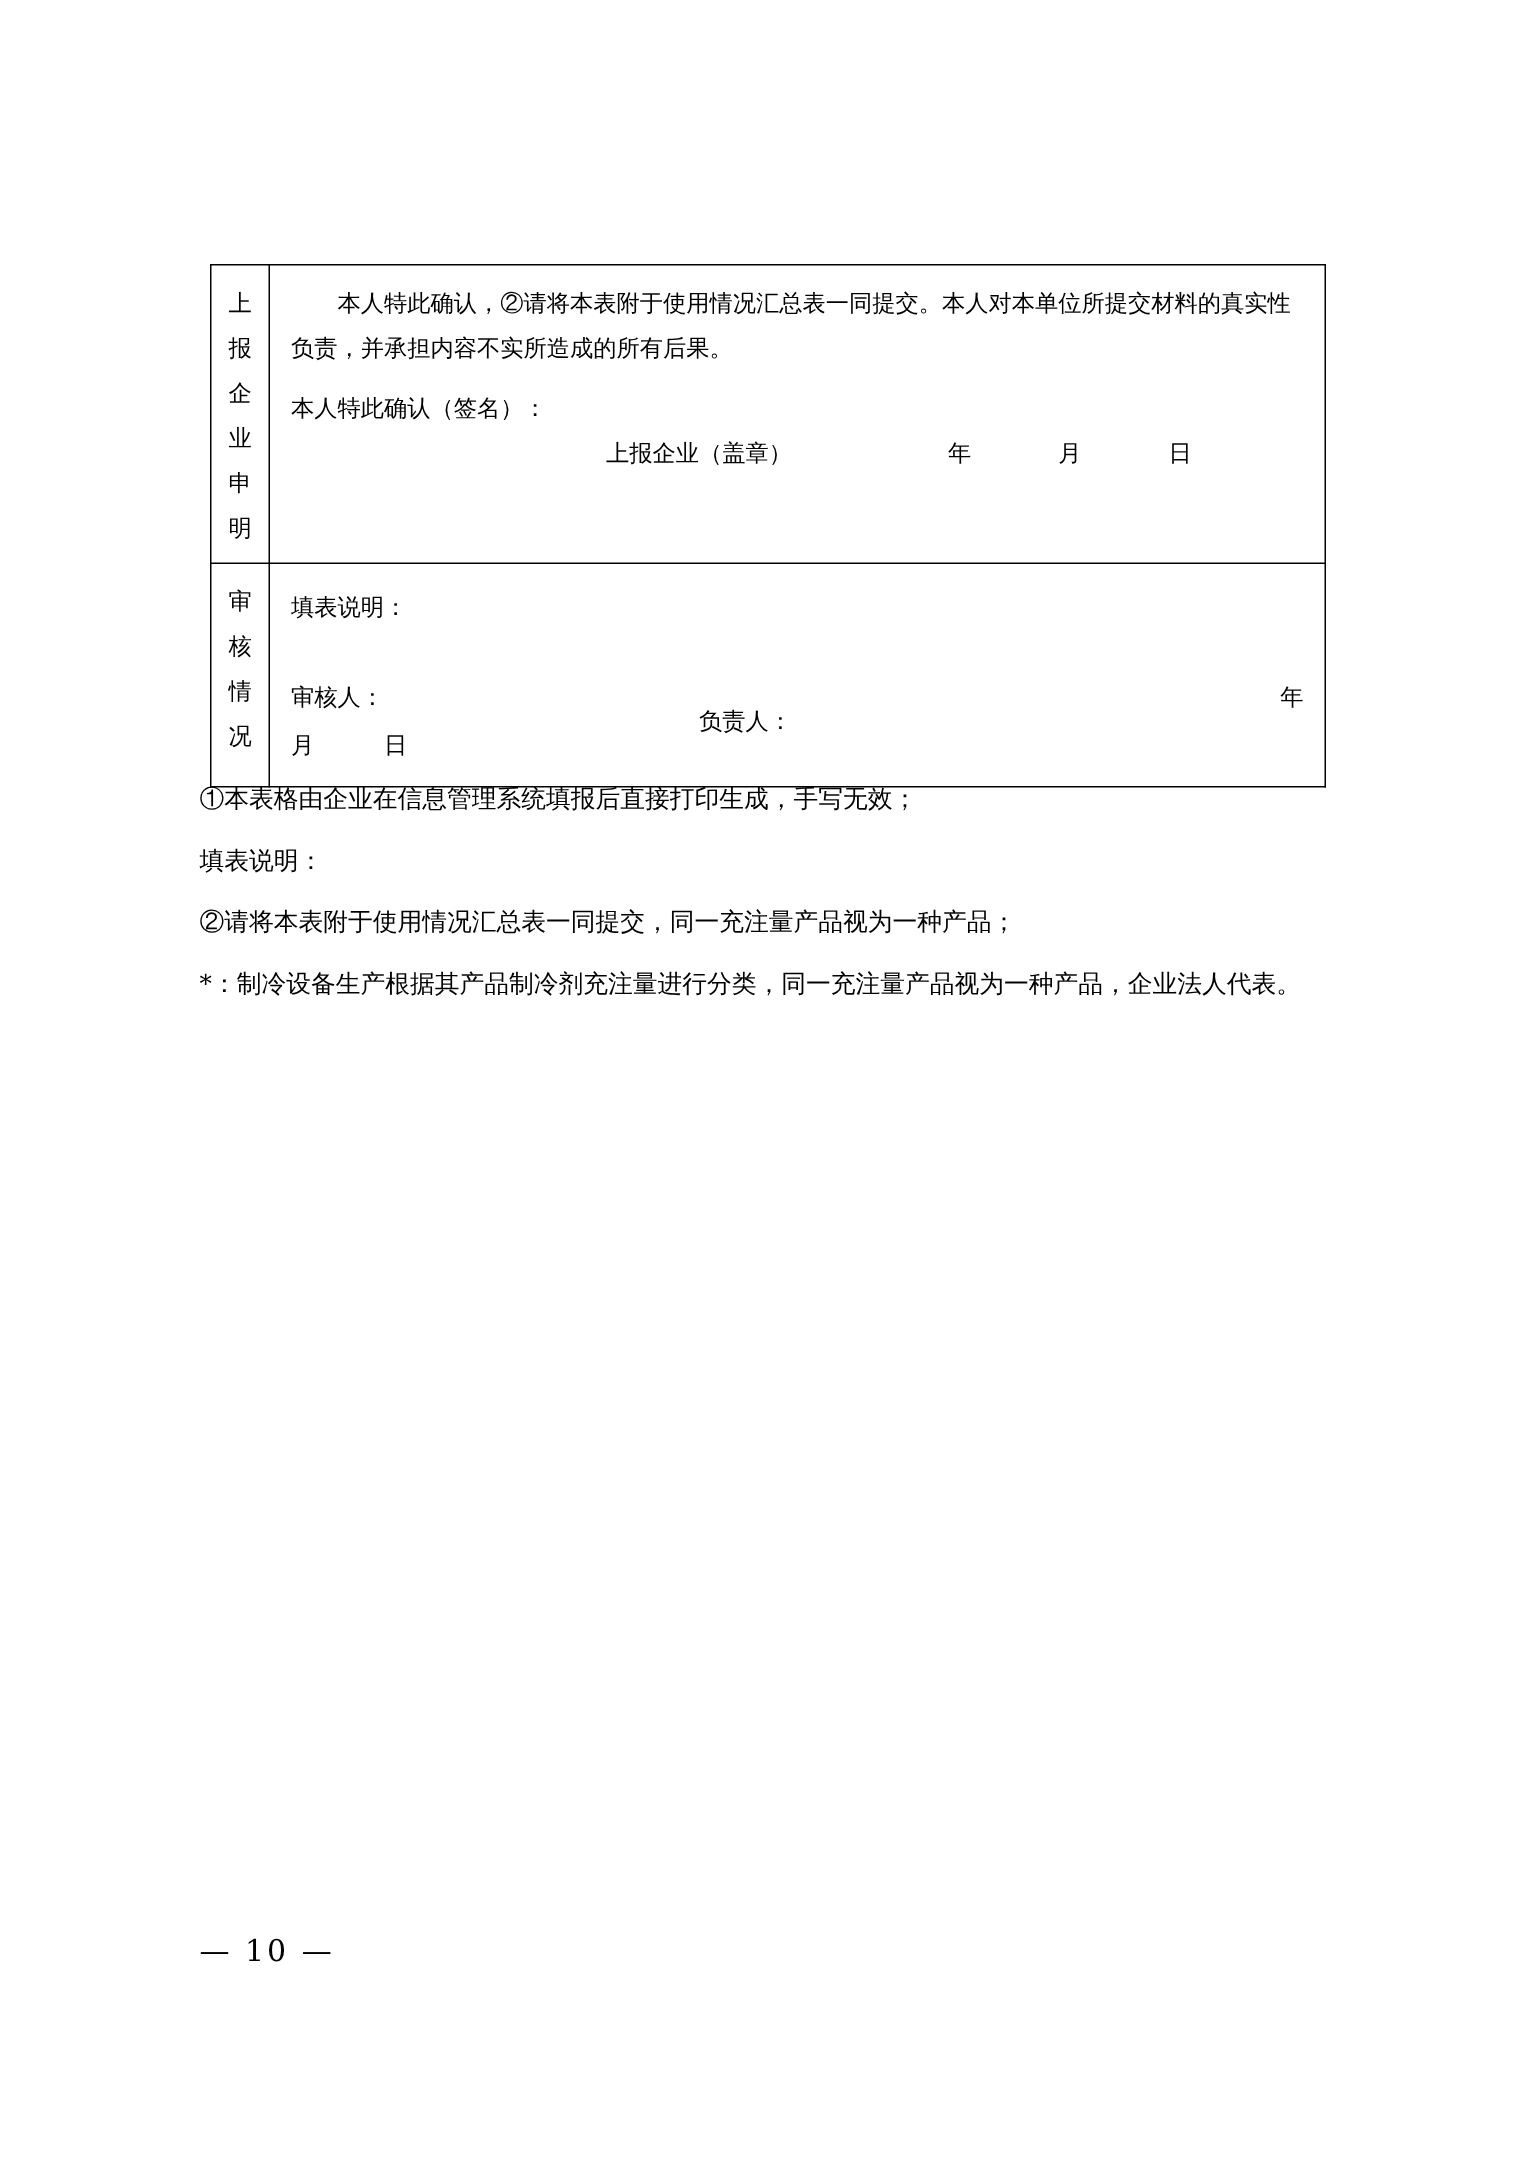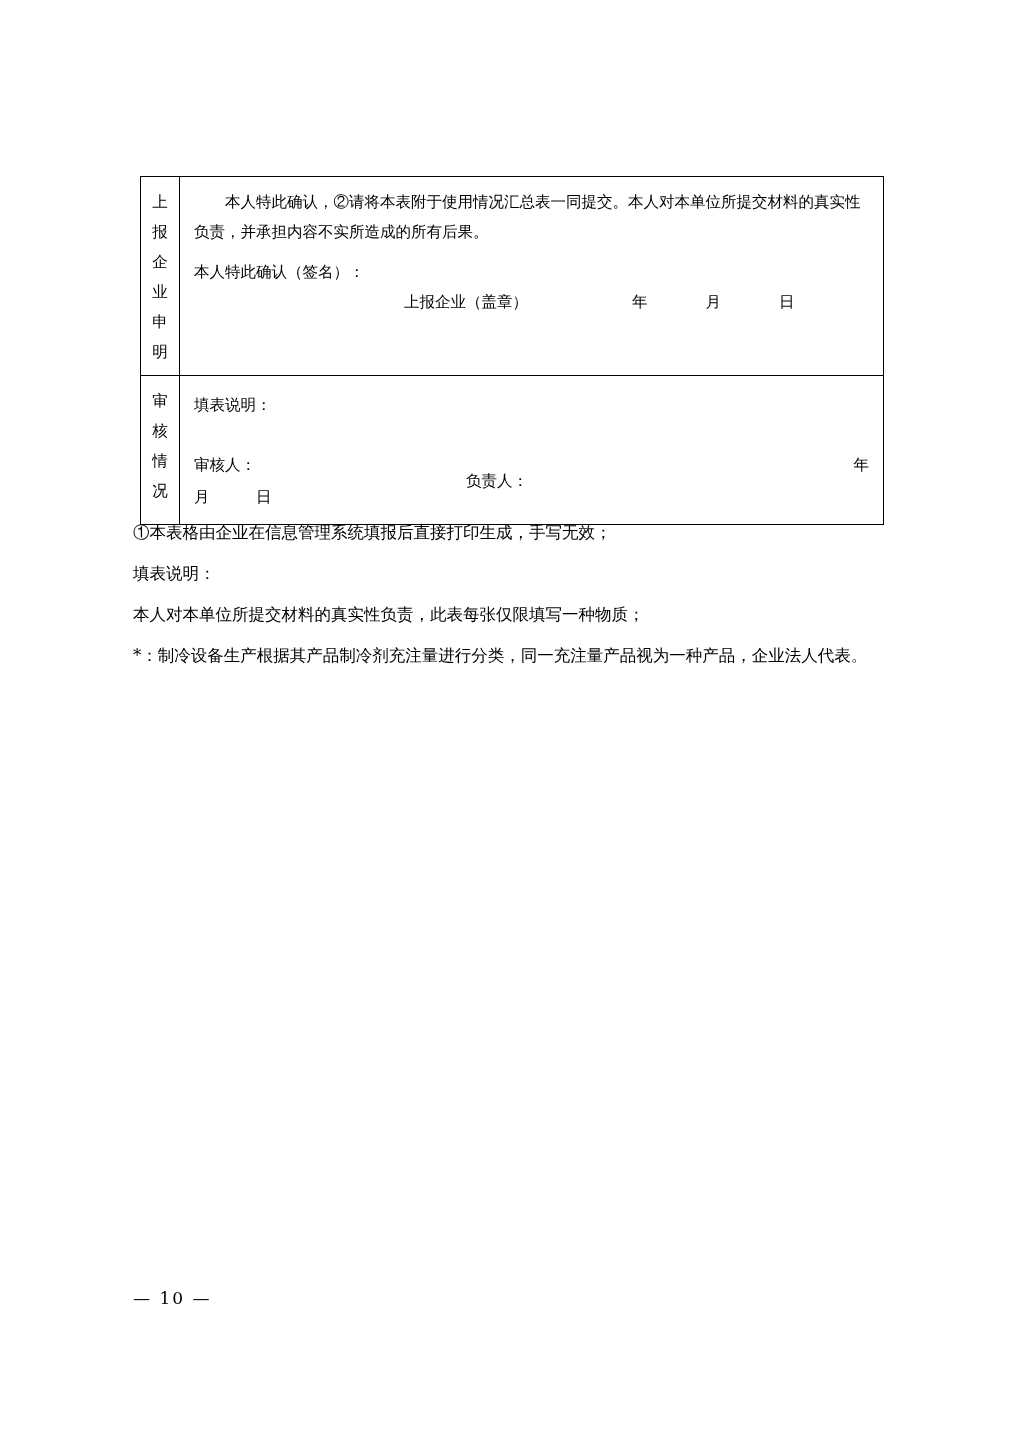--- a/index.html
+++ b/index.html
@@ -104,21 +104,21 @@
   }
   .notes .wrap {
     width: 766px;
   }
 
   
   .page-number {
     position: absolute;
     left: 133px;
     top: 1288px;
-    font-size: 17px;
+    font-size: 20px;
     letter-spacing: 2px;
   }
 </style>
 </head>
 <body>
 
 <div class="page">
 
   <table class="form-table">
     <tbody>
@@ -161,19 +161,19 @@
             <span class="dy">日</span>
           </div>
         </td>
       </tr>
     </tbody>
   </table>
 
   <div class="notes">
     <p>①本表格由企业在信息管理系统填报后直接打印生成，手写无效；</p>
     <p>填表说明：</p>
-    <p>本人对本单位所提交材料的真实性负责，此表每张仅限填写一种物质；</p>
+    <p>②请将本表附于使用情况汇总表一同提交，同一充注量产品视为一种产品；</p>
     <p class="wrap">*：制冷设备生产根据其产品制冷剂充注量进行分类，同一充注量产品视为一种产品，企业法人代表。</p>
   </div>
 
   <div class="page-number">— 10 —</div>
 
 </div>
 
 </body></html>

